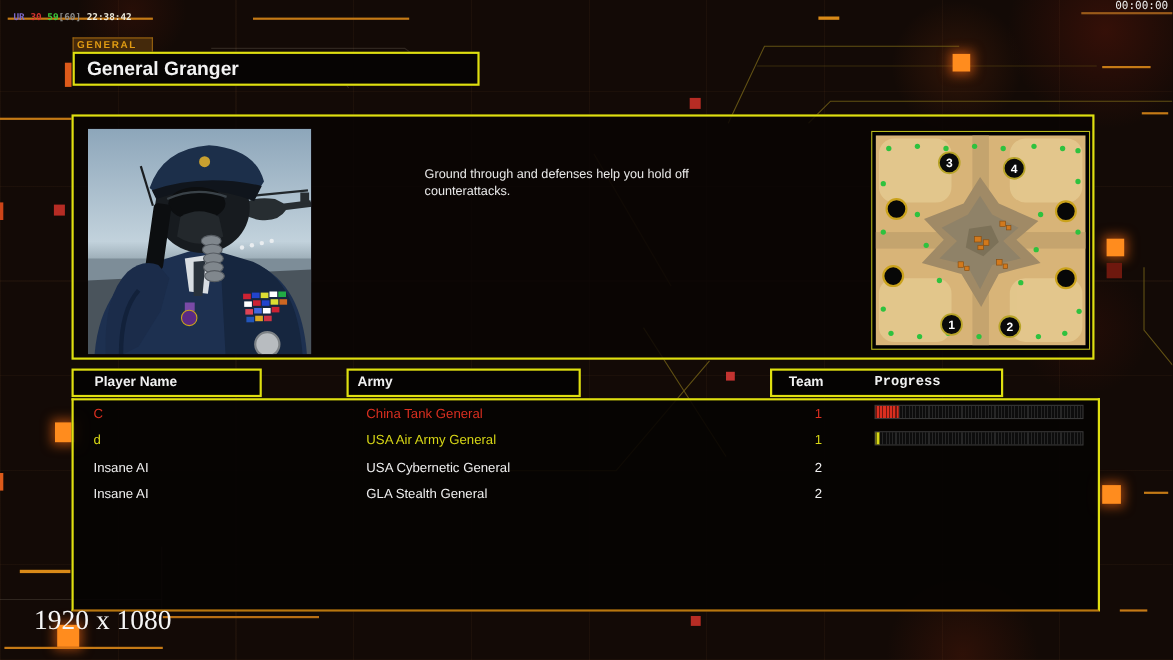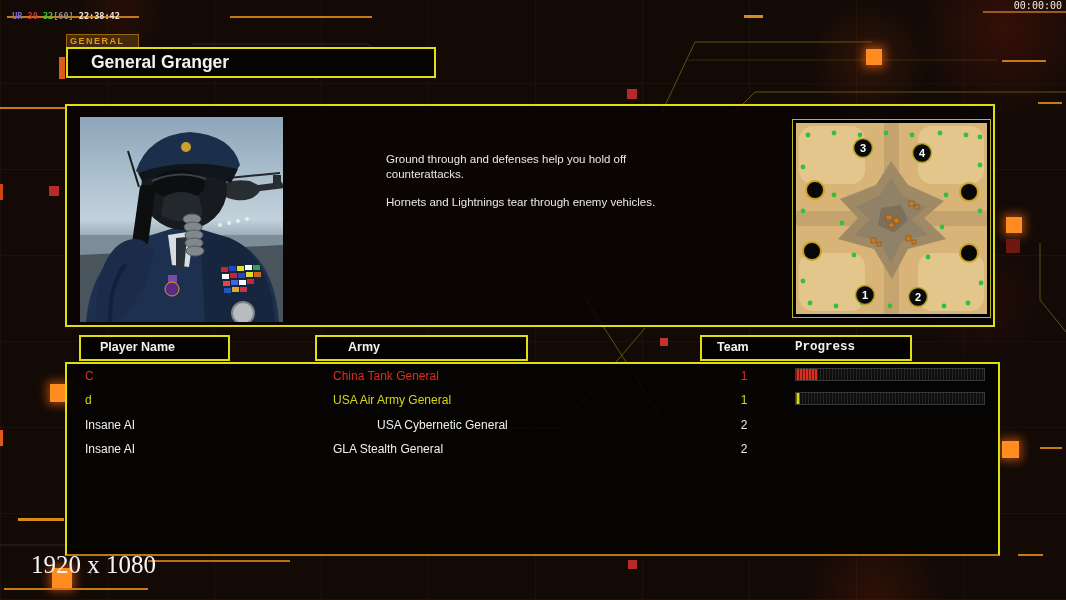--- a/index.html
+++ b/index.html
@@ -21,37 +21,37 @@
   
   .dbg{position:absolute;left:2px;top:1px;font:bold 8.5px "DejaVu Sans Mono",monospace;white-space:pre;}
   .clock{position:absolute;right:4px;top:0;font:10px "DejaVu Sans Mono",monospace;color:#ececec;}
 
   
   .tab{position:absolute;left:66px;top:34px;width:73px;height:13px;background:#44290b;
        border:1px solid #9a6410;border-bottom:none;color:#e09b12;
        font:bold 9px "Liberation Sans",sans-serif;letter-spacing:1.5px;line-height:12px;padding-left:3px;box-sizing:border-box;}
   .title-box{position:absolute;left:66px;top:47px;width:370px;height:31px;background:#060403;
        border:2px solid #dfdf10;box-sizing:border-box;color:#f2f2f2;
-       font:bold 17.5px "Liberation Sans",sans-serif;line-height:27px;padding-left:23px;}
+       font:bold 17.5px "Liberation Sans",sans-serif;line-height:27px;padding-left:11px;}
 
   
   .main-panel{position:absolute;left:65px;top:104px;width:930px;height:223px;
        border:2px solid #dfdf10;background:rgba(9,5,3,.85);box-sizing:border-box;}
   .portrait{position:absolute;left:13px;top:11px;width:203px;height:205px;background:#223;overflow:hidden;}
   .strategy{position:absolute;left:319px;top:46px;width:370px;color:#e9e9e9;
        font:11.5px "Liberation Sans",sans-serif;line-height:14.5px;}
   .strategy p{margin:0 0 14px 0;white-space:pre-line;}
   .minimap{position:absolute;left:725px;top:13px;width:191px;height:191px;background:#000;
        border:1px solid #b9b91c;padding:3px;}
 
   
   .hdr-box{position:absolute;top:335px;height:26px;background:#050302;border:2px solid #dfdf10;
        box-sizing:border-box;color:#f0f0f0;font:bold 12.5px "Liberation Sans",sans-serif;line-height:21px;}
-  .hdr-player{left:79px;width:151px;padding-left:19px;}
-  .hdr-army{left:315px;width:213px;padding-left:31px;}
+  .hdr-player{left:65px;width:173px;padding-left:19px;}
+  .hdr-army{left:315px;width:213px;padding-left:8px;}
   .hdr-teamprog{left:700px;width:212px;}
   .hdr-teamprog span{position:absolute;top:0;line-height:21px;}
   .hdr-team{left:15px;} .hdr-progress{left:93px;font-family:Liberation Mono, monospace;}
 
   
   .table-panel{position:absolute;left:65px;top:362px;width:935px;height:194px;
        border:2px solid #dfdf10;border-bottom-color:#b9770f;background:rgba(6,3,2,.9);box-sizing:border-box;}
   .trow{position:absolute;left:0;width:100%;height:20px;font:12px "Liberation Sans",sans-serif;}
   .c-player{position:absolute;left:18px;top:2px;}
   .c-army{position:absolute;left:266px;top:2px;text-align:center;}
@@ -118,21 +118,21 @@
 <div class="sq-o" style="left:1006px;top:217px;width:16px;height:16px;"></div>
 <div class="sq-o" style="left:1002px;top:441px;width:17px;height:17px;"></div>
 <div class="sq-r" style="left:49px;top:186px;width:10px;height:10px;background:#b62c24"></div>
 <div class="sq-r" style="left:627px;top:89px;width:10px;height:10px;background:#b62c24"></div>
 <div class="sq-r" style="left:660px;top:338px;width:8px;height:8px;background:#c23330"></div>
 <div class="sq-r" style="left:223px;top:346px;width:7px;height:7px;background:#c23330"></div>
 <div class="sq-r" style="left:628px;top:560px;width:9px;height:9px;background:#b62c24"></div>
 <div class="sq-r" style="left:1006px;top:239px;width:14px;height:14px;background:#6e180e"></div>
 
 <div class="dbg">
-  <span style="color: rgb(122, 104, 200);">UR</span><span style="color: rgb(210, 52, 48);"> 30</span><span style="color: rgb(60, 200, 60);"> 32</span><span style="color: rgb(138, 138, 136); margin-top: 16px;">[60]</span><span style="color: rgb(232, 230, 216);"> 22:38:42</span>
+  <span style="color: rgb(122, 104, 200);">UR</span><span style="color: rgb(210, 52, 48);"> 30</span><span style="color: rgb(60, 200, 60);"> 59</span><span style="color: rgb(138, 138, 136); margin-top: 16px;">[60]</span><span style="color: rgb(232, 230, 216);"> 22:38:42</span>
 </div>
 <div class="clock">00:00:00</div>
 
 <div class="tab">GENERAL</div>
 <div class="title-box">General Granger</div>
 
 <div class="main-panel">
 
   <div class="portrait">
     <svg width="203" height="205" viewBox="0 0 203 205">
@@ -212,21 +212,20 @@
       <line x1="59" y1="70" x2="48" y2="34" stroke="#1a1d20" stroke-width="2"></line>
       <path d="M50,130 q-16,6 -18,24 q12,9 25,2 l9,-16z" fill="#c49a74"></path>
       <path d="M16,205 Q14,152 36,130 q14,-12 28,-6 l10,12 -8,30 -20,32 -14,7z" fill="#1b2c4a"></path>
       <path d="M30,205 q0,-40 16,-58" stroke="#12213a" stroke-width="4" fill="none"></path>
     </svg>
   </div>
 
   <div class="strategy">
     <p>Ground through and defenses help you hold off
  counterattacks.</p>
-    <p>Hornets and Lightnings tear through enemy vehicles.</p>
   </div>
 
   <div class="minimap">
     <svg width="191" height="191" viewBox="0 0 191 191">
       <rect width="191" height="191" fill="#d8b478"></rect>
       <g fill="#e4c88e" opacity="0.9">
         <rect x="3" y="3" width="66" height="58" rx="14"></rect>
           <rect x="122" y="3" width="66" height="58" rx="14"></rect>
         <rect x="3" y="130" width="66" height="58" rx="14"></rect>
           <rect x="122" y="130" width="66" height="58" rx="14"></rect>
@@ -325,21 +324,21 @@
     <span class="c-player" style="color: rgb(214, 214, 22);">d</span>
     <span class="c-army" style="color: rgb(214, 214, 22);">USA Air Army General</span>
     <span class="c-team" style="color: rgb(214, 214, 22);">1</span>
     <div class="bar">
       <div class="bar-fill" style="background-color: rgb(214, 214, 22); width: 2%;"></div>
     </div>
   </div>
 
   <div class="trow" style="top:52px">
     <span class="c-player" style="color: rgb(239, 239, 239);">Insane AI</span>
-    <span class="c-army" style="color: rgb(239, 239, 239); margin-left: 44px;">USA Cybernetic General</span>
+    <span class="c-army" style="color: rgb(239, 239, 239);">USA Cybernetic General</span>
     <span class="c-team" style="color: rgb(239, 239, 239);">2</span>
   </div>
 
   <div class="trow" style="top:76px">
     <span class="c-player" style="color: rgb(239, 239, 239);">Insane AI</span>
     <span class="c-army" style="color: rgb(239, 239, 239);">GLA Stealth General</span>
     <span class="c-team" style="color: rgb(239, 239, 239);">2</span>
   </div>
 </div>
 

